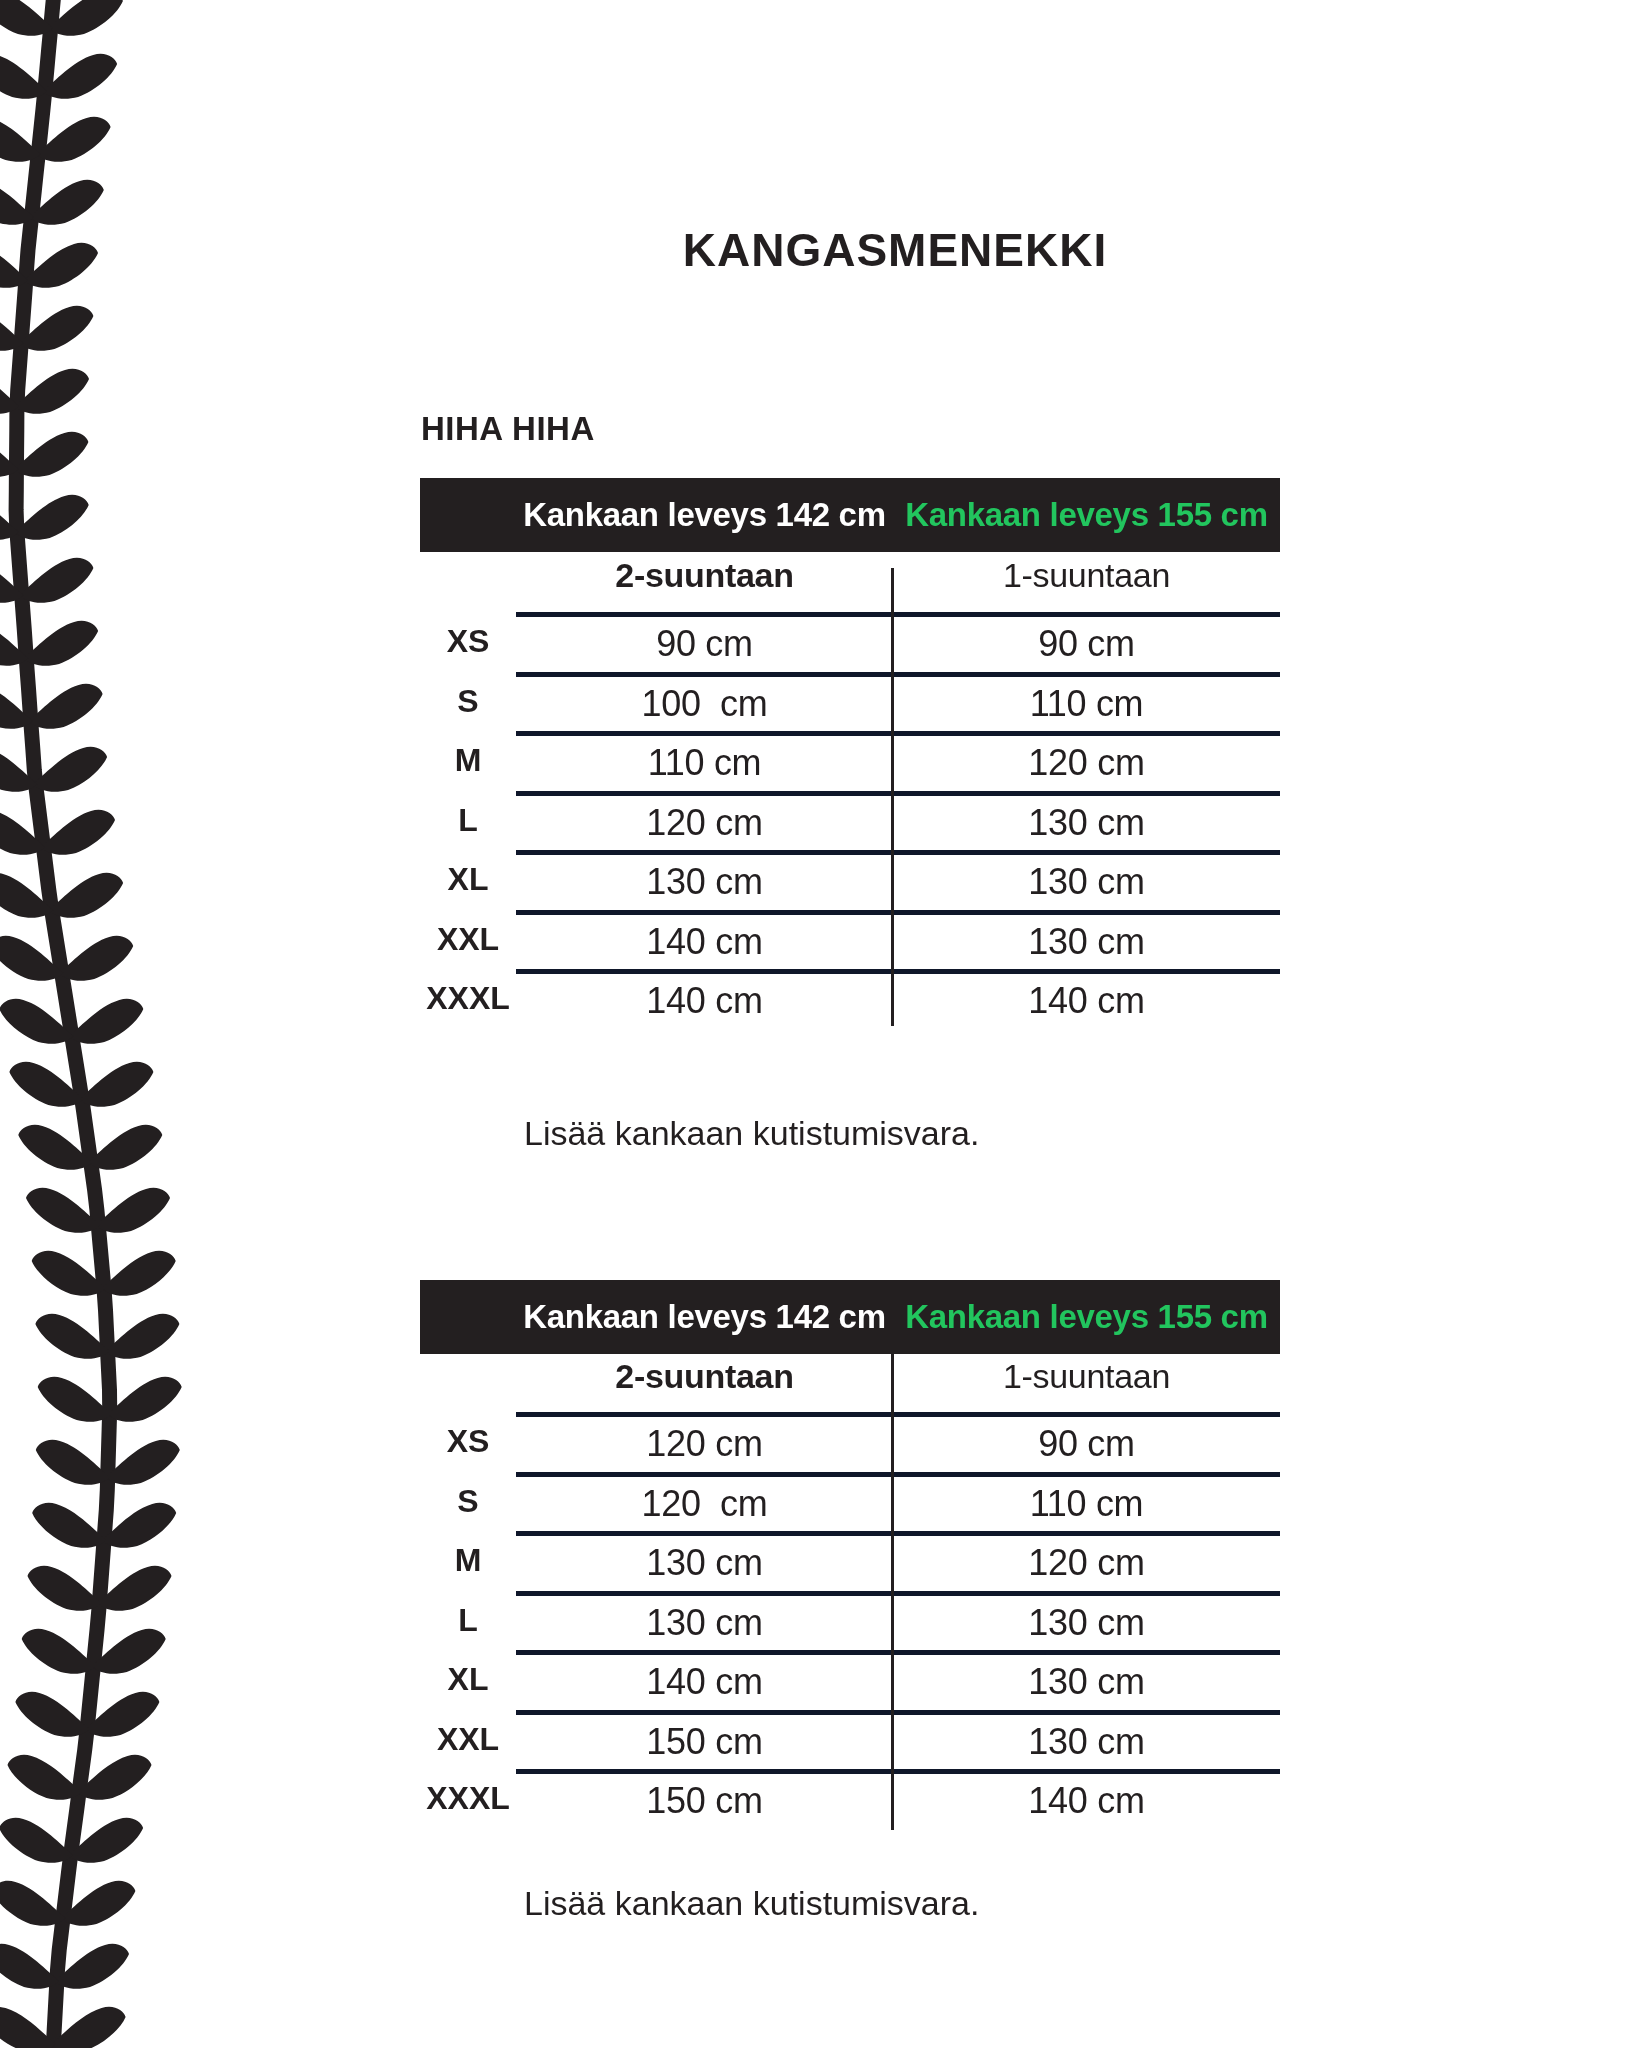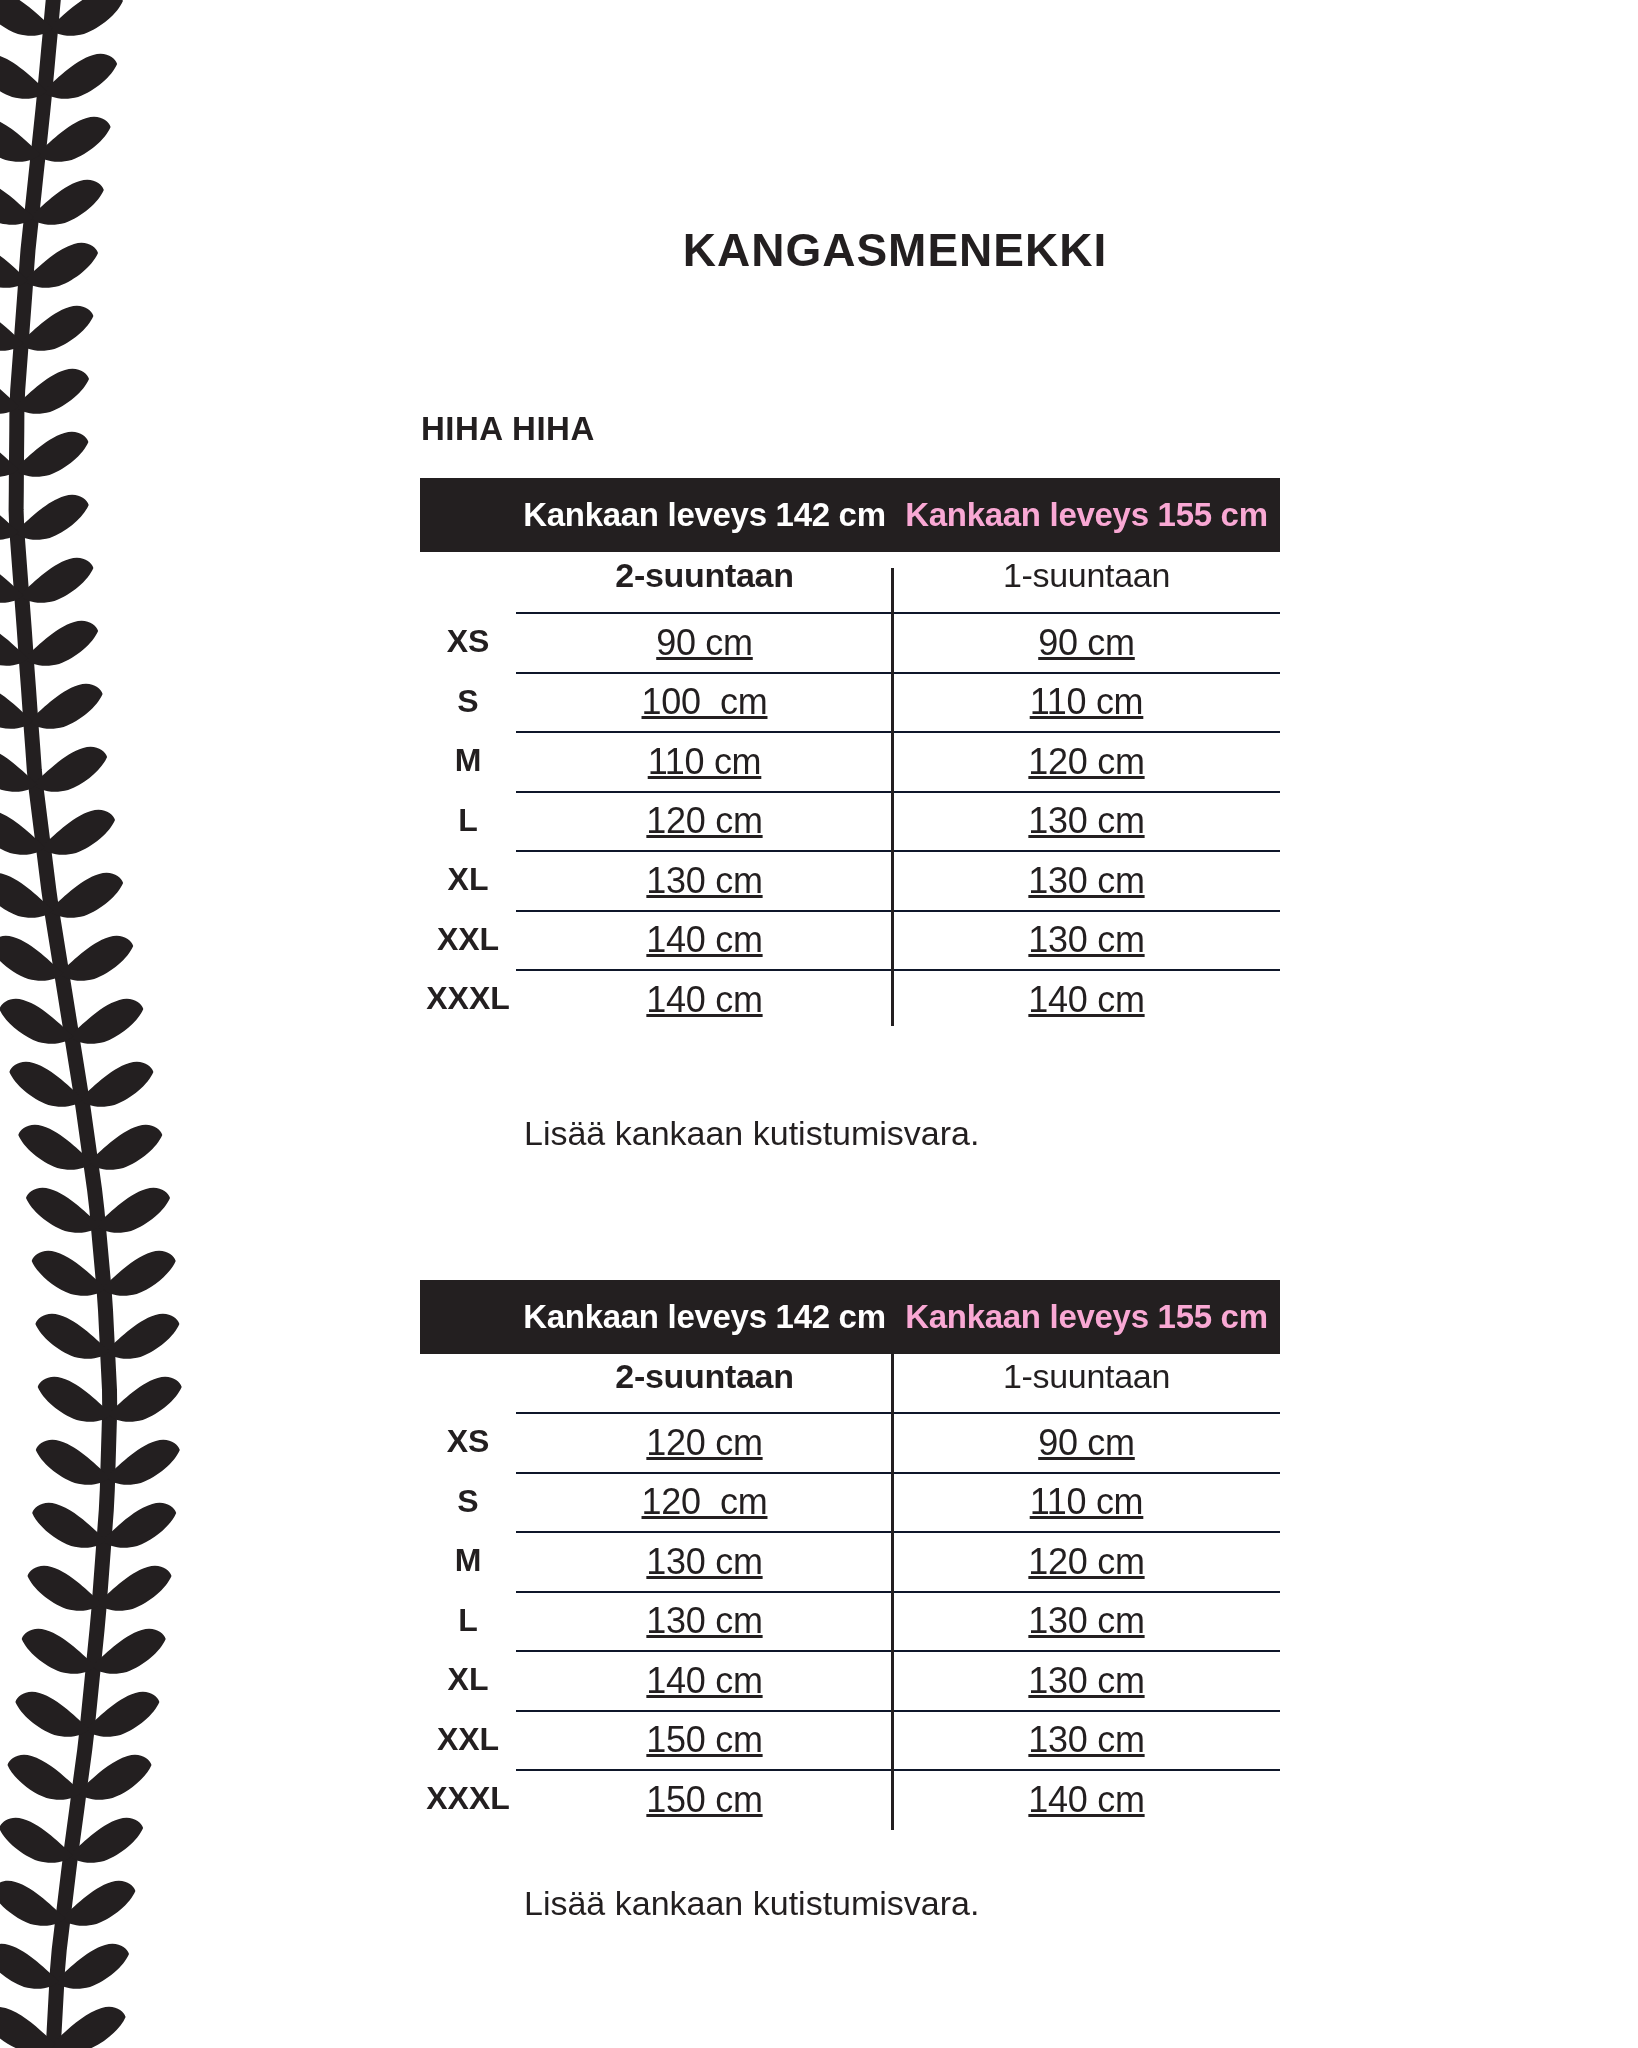--- a/index.html
+++ b/index.html
@@ -22,37 +22,37 @@
     position:absolute;left:421px;width:500px;height:42px;line-height:42px;
     font-size:33px;font-weight:700;letter-spacing:.5px;margin:0;text-align:left;
   }
   
   .bar{
     position:absolute;left:420px;width:860px;height:74px;
     background:#231f20;display:flex;align-items:center;
   }
   .bar .colspace{width:96px;}
   .bar .bcol1{width:377px;text-align:center;color:#ffffff;font-size:33px;font-weight:700;letter-spacing:-.3px;}
-  .bar .bcol2{width:387px;text-align:center;color:#f9a8d4;font-size:33px;font-weight:700;letter-spacing:-.3px;}
+  .bar .bcol2{width:387px;text-align:center;color:#22c55e;font-size:33px;font-weight:700;letter-spacing:-.3px;}
   
   .subhead{
     position:absolute;left:420px;width:860px;display:flex;align-items:center;
   }
   .subhead .colspace{width:96px;}
   .subhead .shcol1{width:377px;text-align:center;font-size:34px;font-weight:700;letter-spacing:-.3px;}
   .subhead .shcol2{width:387px;text-align:center;font-size:34px;font-weight:400;letter-spacing:-.3px;}
   
   .rows{position:absolute;left:420px;width:860px;}
   .srow{display:flex;height:59.5px;}
   .srow .rlabel{
     width:96px;display:flex;align-items:center;justify-content:center;
     font-size:32px;font-weight:700;text-align:center;
   }
   .srow .rvals{
-    flex:1;display:flex;border-top:2px solid #0f172a;box-sizing:border-box;text-decoration:underline;
+    flex:1;display:flex;border-top:5px solid #0f172a;box-sizing:border-box;
   }
   .srow .v1{width:377px;display:flex;align-items:center;justify-content:center;
     font-size:36px;font-weight:400;white-space:pre;letter-spacing:-.3px;}
   .srow .v2{width:387px;display:flex;align-items:center;justify-content:center;
     font-size:36px;font-weight:400;white-space:pre;letter-spacing:-.3px;}
   
   .vdiv{position:absolute;left:891px;width:3px;background:#231f20;}
   
   .note{
     position:absolute;left:516px;width:700px;height:46px;line-height:46px;

